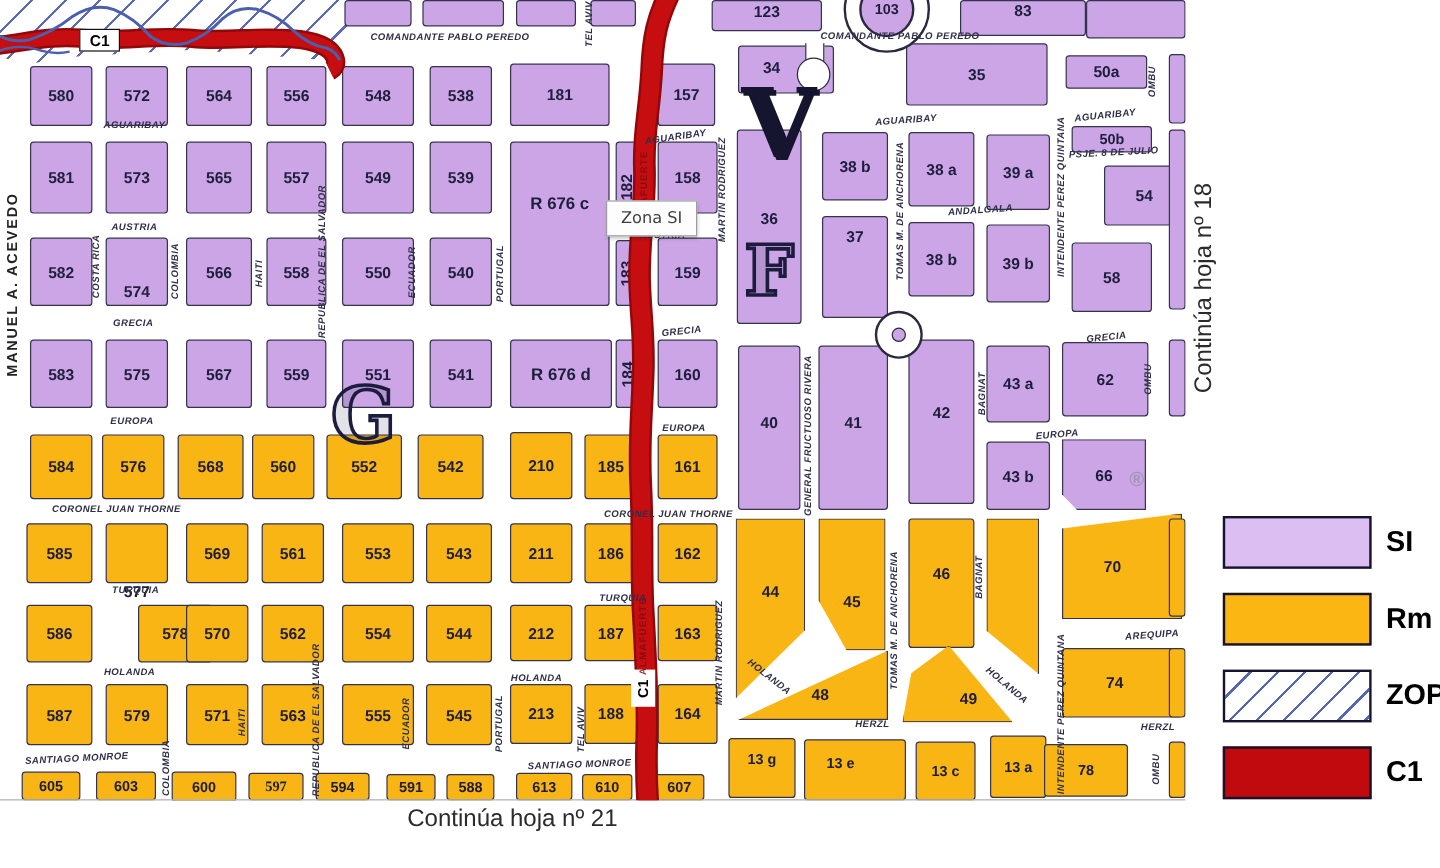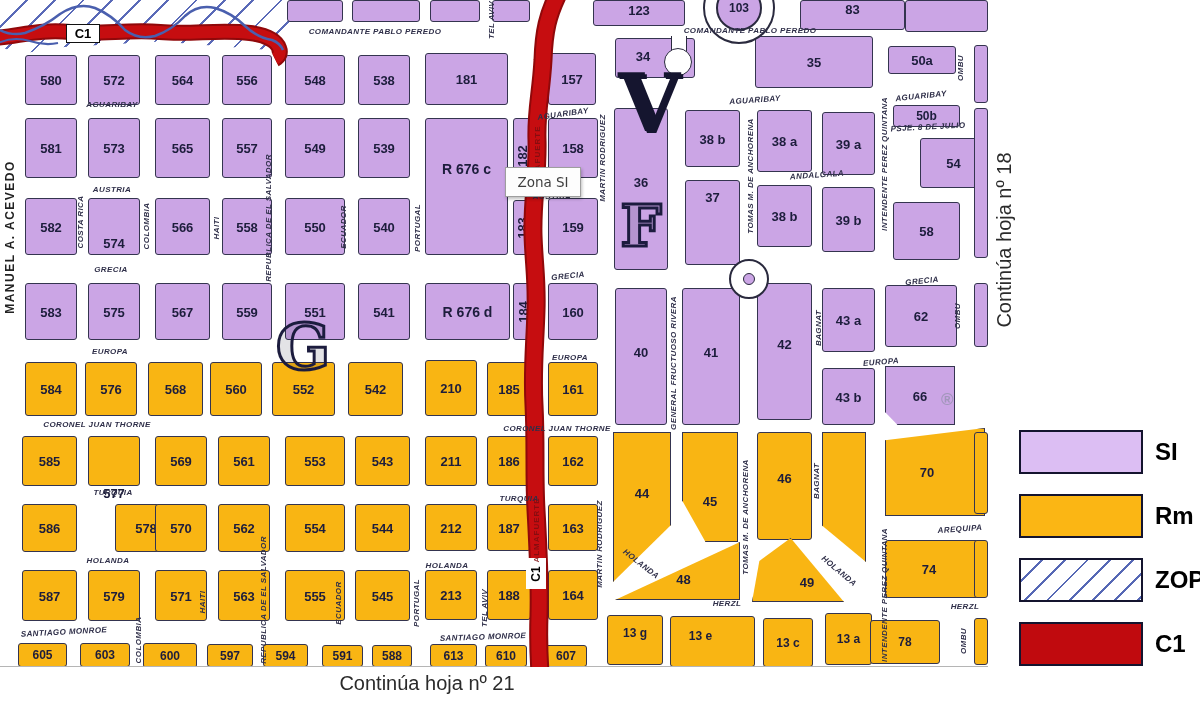--- a/index.html
+++ b/index.html
@@ -405,21 +405,21 @@
       <div class="block rm" style="left: 974px; top: 540px; width: 14px; height: 58px;"></div>
       <div class="block rm" style="left: 18px; top: 643px; width: 49px; height: 24px;">
         <span class="bn" style="font-size: 12px; transform: translate(calc(-50% + 0px), calc(-50% + 0px));">605</span>
       </div>
       <div class="block rm" style="left: 80px; top: 643px; width: 50px; height: 24px;">
         <span class="bn" style="font-size: 12px; transform: translate(calc(-50% + 0px), calc(-50% + 0px));">603</span>
       </div>
       <div class="block rm" style="left: 143px; top: 643px; width: 54px; height: 25px;">
         <span class="bn" style="font-size: 12px; transform: translate(calc(-50% + 0px), calc(-50% + 0px));">600</span>
       </div>
-      <div class="block rm" style="left: 207px; top: 644px; width: 46px; height: 23px;">
+      <div class="block rm" style="left: 207px; top: 644px; width: 46px; height: 23px; font-family: Liberation Serif, serif;">
         <span class="bn" style="font-size: 12px; transform: translate(calc(-50% + 0px), calc(-50% + 0px));">597</span>
       </div>
       <div class="block rm" style="left: 263px; top: 644px; width: 45px; height: 23px;">
         <span class="bn" style="font-size: 12px; transform: translate(calc(-50% + 0px), calc(-50% + 0px));">594</span>
       </div>
       <div class="block rm" style="left: 322px; top: 645px; width: 41px; height: 22px;">
         <span class="bn" style="font-size: 12px; transform: translate(calc(-50% + 0px), calc(-50% + 0px));">591</span>
       </div>
       <div class="block rm" style="left: 372px; top: 645px; width: 40px; height: 22px;">
         <span class="bn" style="font-size: 12px; transform: translate(calc(-50% + 0px), calc(-50% + 0px));">588</span>

